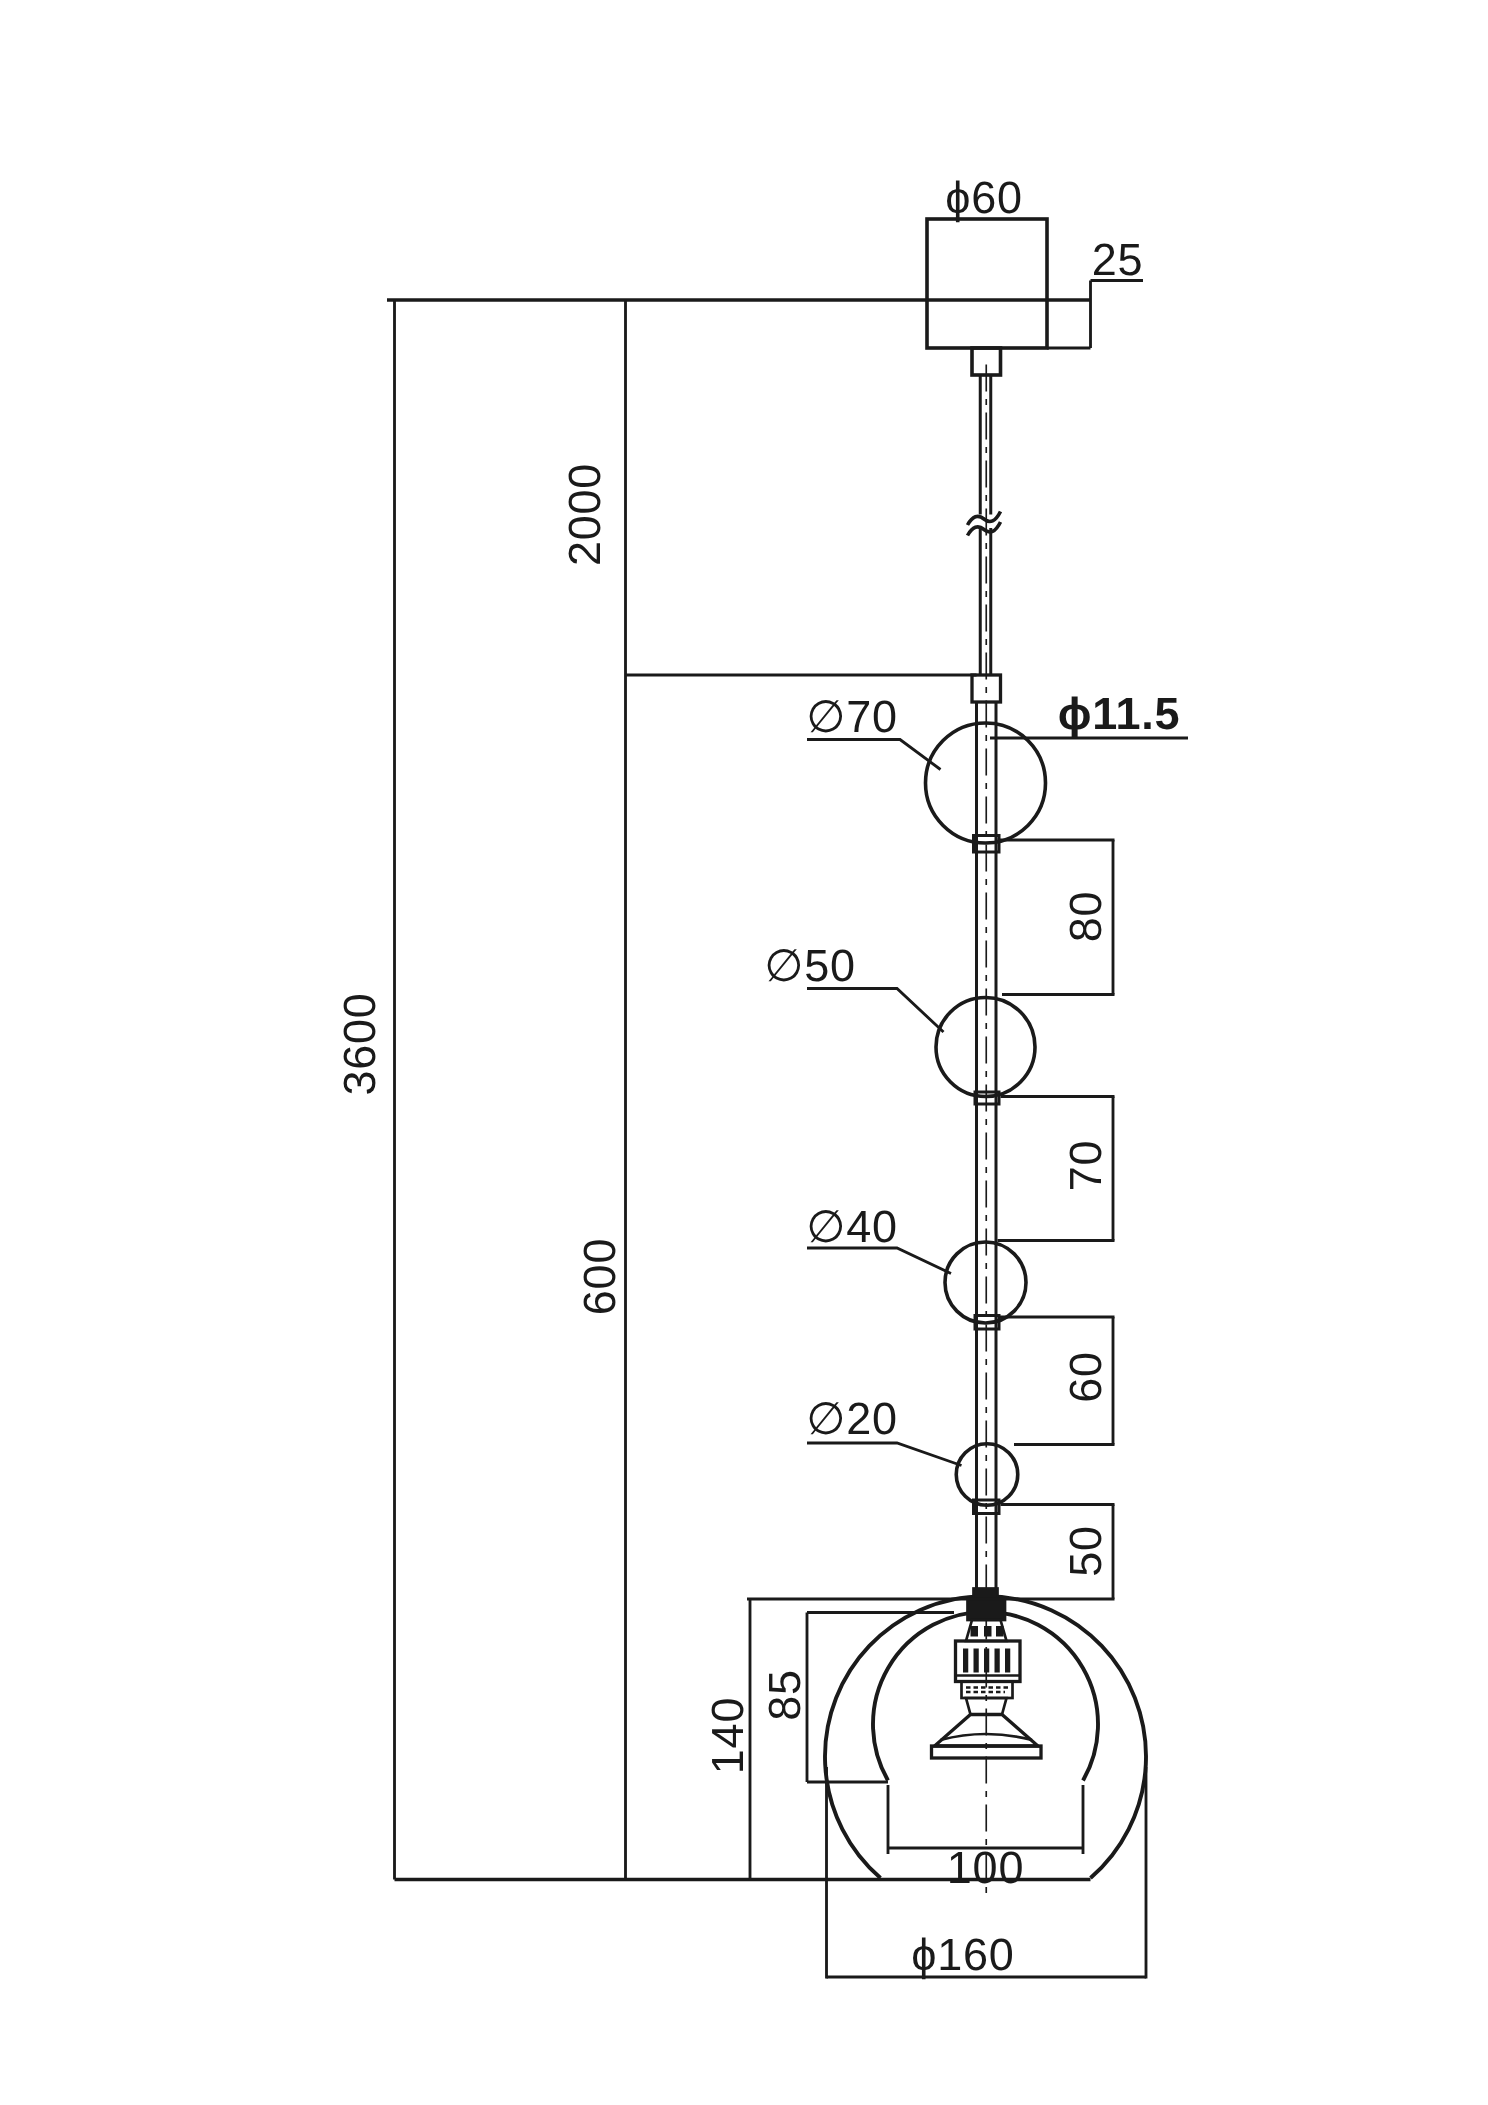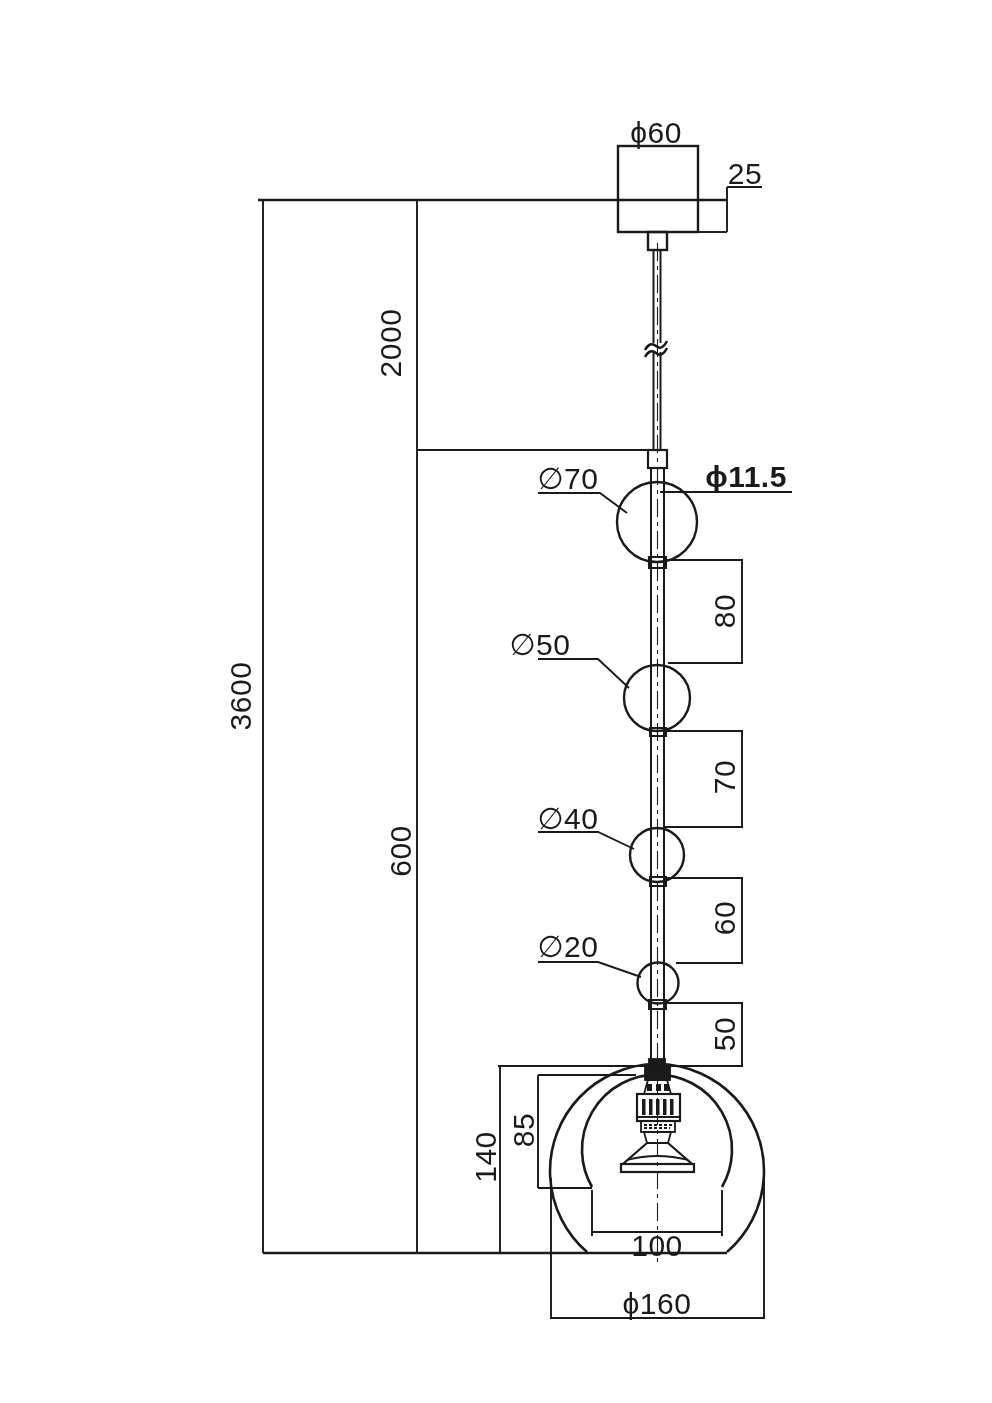--- a/index.html
+++ b/index.html
@@ -154,15 +154,15 @@
   <div class="dim rot" style="left:665px;top:593px;">80</div>
   <div class="dim" style="left:480px;top:627px;">∅50</div>
   <div class="dim rot" style="left:665px;top:759px;">70</div>
   <div class="dim" style="left:508px;top:801px;text-align:center;">∅40</div>
   <div class="dim rot" style="left:665px;top:900px;">60</div>
   <div class="dim" style="left:508px;top:929px;">∅20</div>
   <div class="dim rot" style="left:665px;top:1016px;">50</div>
   <div class="dim rot" style="left:464px;top:1112px;">85</div>
   <div class="dim rot" style="left:426px;top:1139px;">140</div>
   <div class="dim" style="left:597px;top:1197px;margin-top:31px;">100</div>
-  <div class="dim" style="left:597px;top:1286px;">ϕ160</div>
+  <div class="dim" style="left:582px;top:1286px;">ϕ160</div>
 
 </div>
 
 </body></html>

